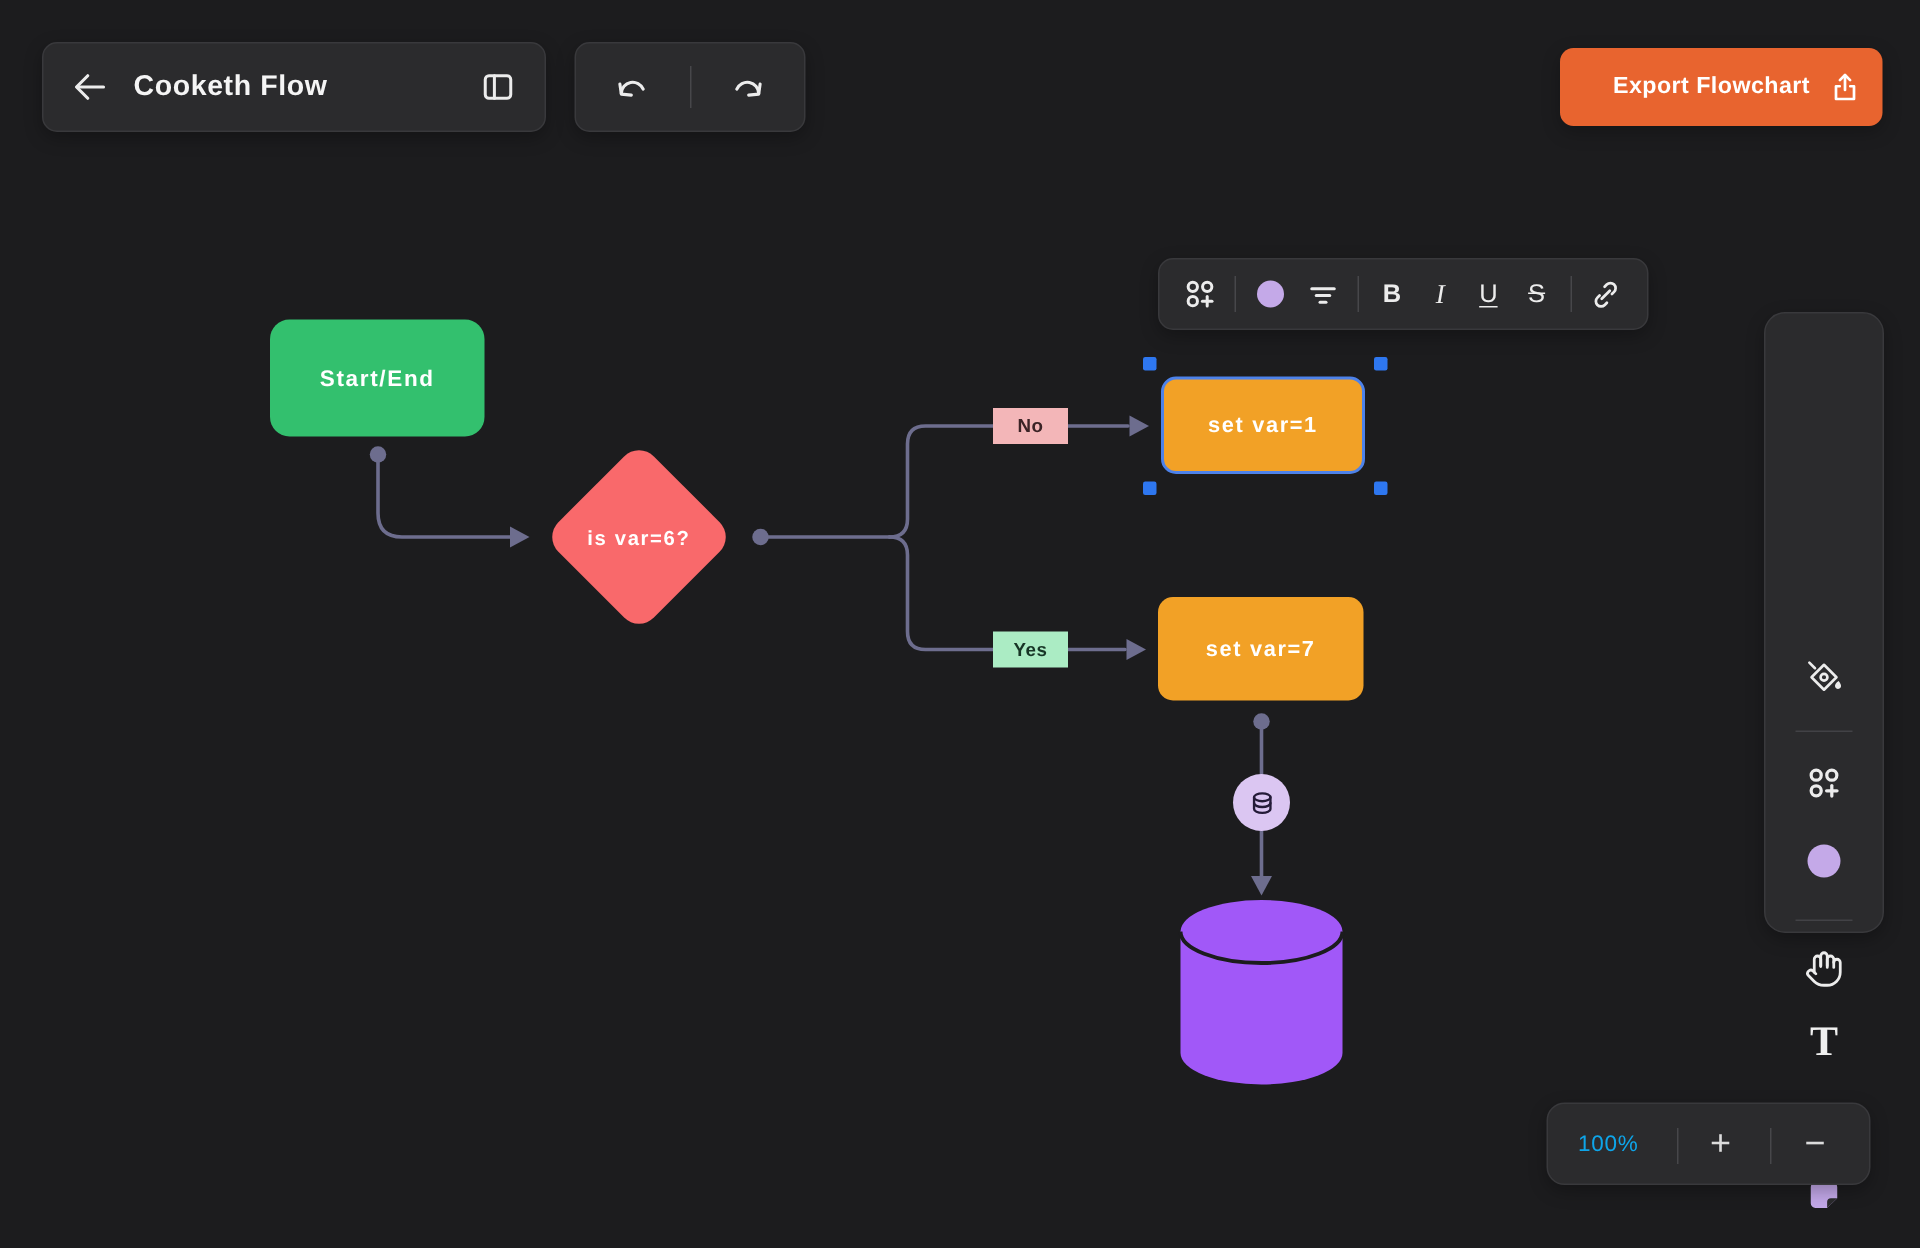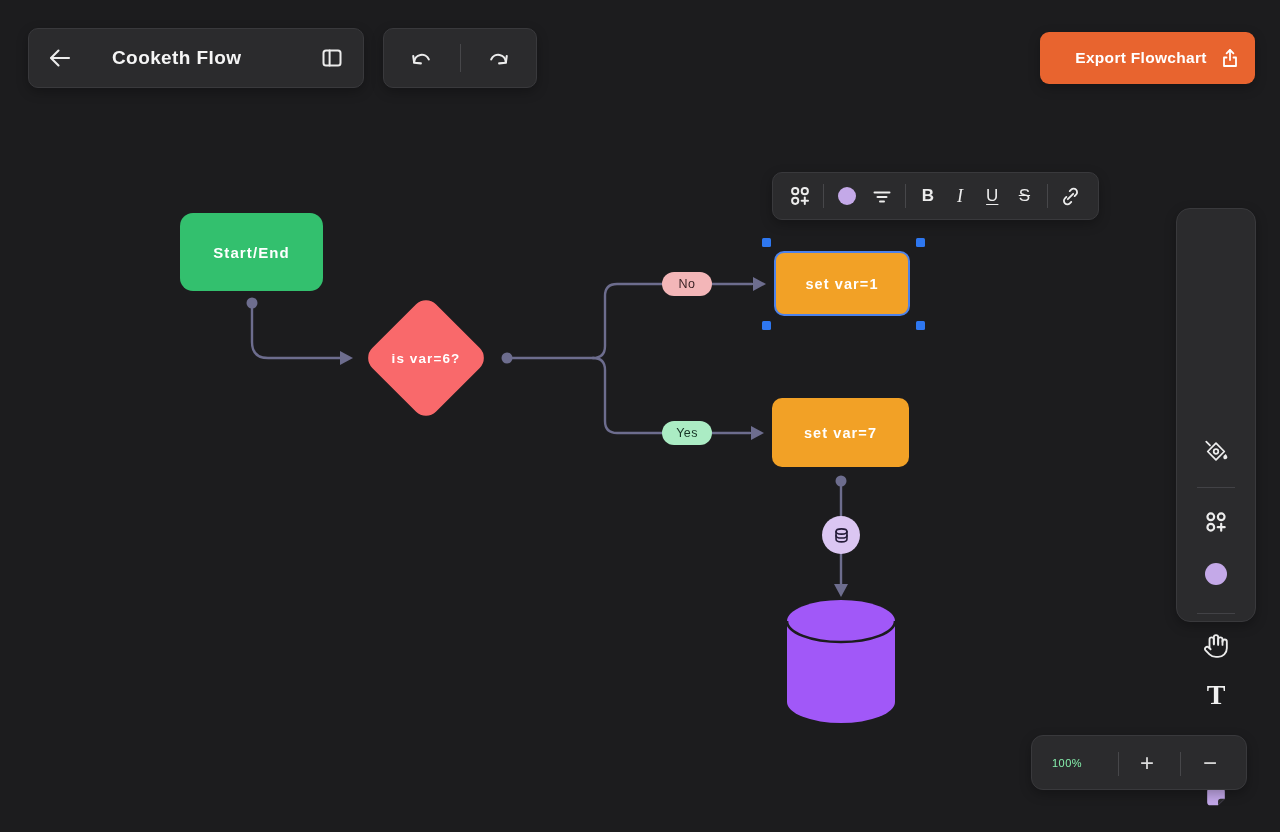--- a/index.html
+++ b/index.html
@@ -7,42 +7,42 @@
          font-family:"Liberation Sans",sans-serif;-webkit-font-smoothing:antialiased;}
   .card{position:absolute;background:#2b2b2d;border:1px solid #39393c;border-radius:10px;
         box-shadow:0 4px 12px rgba(0,0,0,.28);display:flex;align-items:center;box-sizing:border-box;}
   .icon-btn{display:flex;align-items:center;justify-content:center;color:#ececec;cursor:pointer;}
   .vdiv{width:1px;background:#47474a;}
   .hdiv{height:1px;background:#424246;}
   svg{display:block;}
   .stroke-ic{stroke:currentColor;fill:none;stroke-linecap:round;stroke-linejoin:round;}
 
   
-  .title-card{left:28px;top:28px;width:336px;height:60px;padding:0 14px;gap:23px;}
+  .title-card{left:28px;top:28px;width:336px;height:60px;padding:0 14px;}
   .app-title{color:#f5f5f5;font-size:19px;font-weight:600;letter-spacing:.4px;flex:1;margin-left:12px;}
   .undo-card{left:383px;top:28px;width:154px;height:60px;justify-content:space-evenly;}
   .undo-card .vdiv{height:28px;}
   .export-btn{position:absolute;left:1040px;top:32px;width:215px;height:52px;background:#e8642f;
               border-radius:9px;display:flex;align-items:center;justify-content:center;gap:12px;
               color:#fff;cursor:pointer;box-shadow:0 4px 12px rgba(0,0,0,.25);}
   .export-btn span{font-size:15.5px;font-weight:700;letter-spacing:.3px;margin-left:21px;}
 
   
   .node{position:absolute;display:flex;align-items:center;justify-content:center;color:#fff;
         font-weight:700;font-size:15px;letter-spacing:1.1px;box-sizing:border-box;z-index:2;cursor:pointer;}
   .node-start{left:180px;top:213px;width:143px;height:78px;border-radius:13px;background:#33c06e;justify-content:center;}
   .node-diamond{left:381px;top:313px;width:90px;height:90px;border-radius:14px;background:#f9696b;
                 transform:rotate(45deg);}
   .node-diamond .lbl{transform:rotate(-45deg);white-space:nowrap;font-size:13.5px;}
   .node-set6{left:774px;top:251px;width:136px;height:65px;border-radius:10px;background:#f2a126;
              border:2px solid #4d82ea;font-size:14.5px;}
   .node-set7{left:772px;top:398px;width:137px;height:69px;border-radius:10px;background:#f2a126;font-size:14.5px;}
   .handle{position:absolute;width:9px;height:9px;background:#2e77f0;border-radius:1.5px;z-index:4;cursor:pointer;}
-  .pill{position:absolute;width:50px;height:24px;border-radius:12px;display:flex;align-items:center;
-        justify-content:center;font-size:12.5px;font-weight:400;letter-spacing:.4px;z-index:3;cursor:pointer;}
+  .pill{position:absolute;width:50px;height:24px;border-radius:0;display:flex;align-items:center;
+        justify-content:center;font-size:12.5px;font-weight:700;letter-spacing:.4px;z-index:3;cursor:pointer;}
   .pill-no{left:662px;top:272px;background:#f3b6b8;color:#3b2326;}
   .pill-yes{left:662px;top:421px;background:#abecc4;color:#173526;}
   .edge-badge{position:absolute;left:822px;top:516px;width:38px;height:38px;border-radius:50%;
               background:#dbc6f2;display:flex;align-items:center;justify-content:center;z-index:3;
               color:#241b38;cursor:pointer;}
   .cylinder{position:absolute;left:784px;top:599px;z-index:2;cursor:pointer;}
   .edges{position:absolute;left:0;top:0;z-index:1;pointer-events:none;}
 
   
   .fmt-bar{left:772px;top:172px;width:327px;height:48px;border-radius:10px;padding:0 10px;
@@ -60,21 +60,21 @@
   .tool-panel{left:1176px;top:208px;width:80px;height:414px;border-radius:14px;z-index:5;}
   .tool-panel .tp-item{position:absolute;left:50%;transform:translateX(-50%);}
   .tool-panel .hdiv{width:38px;}
   .swatch{width:22px;height:22px;border-radius:50%;background:#c4a9e8;cursor:pointer;}
   .t-tool{color:#f0f0f0;font-family:"Liberation Serif",serif;font-size:28px;font-weight:600;
           line-height:1;cursor:pointer;}
 
   
   .zoom-card{left:1031px;top:735px;width:216px;height:55px;border-radius:12px;z-index:5;}
   .zoom-card>*{position:absolute;top:50%;transform:translateY(-50%);}
-  .zoom-level{left:20px;color:#86efac;font-size:11px;letter-spacing:.5px;cursor:pointer;}
+  .zoom-level{left:20px;color:#0ea5e9;font-size:15px;letter-spacing:.5px;cursor:pointer;}
   .zoom-card .vdiv{height:24px;top:16px;transform:none;}
   .zoom-btn{color:#dcdcdc;font-size:24px;font-weight:300;cursor:pointer;line-height:1;}
 </style>
 </head>
 <body>
 
 <div class="stage">
 
   <svg class="edges" width="1280" height="832">
     <g stroke="#6d6d8e" stroke-width="2.4" fill="none" stroke-linecap="round">

